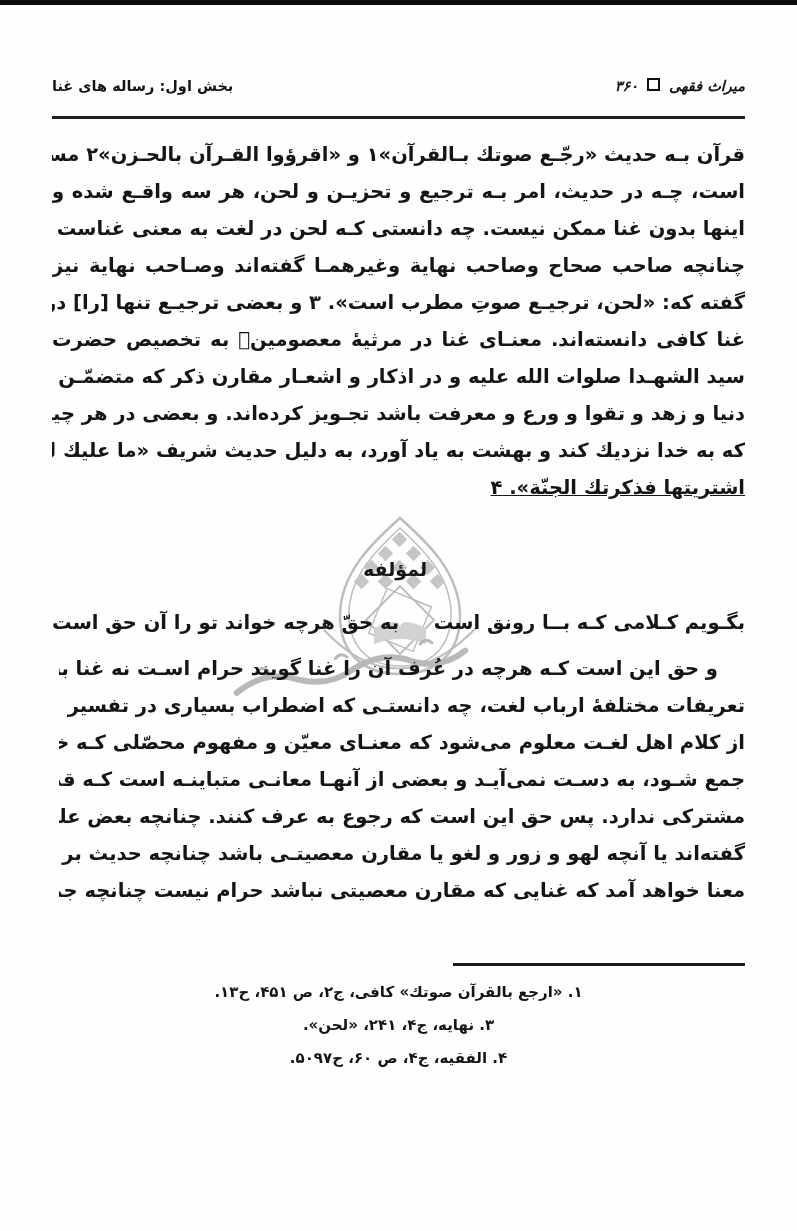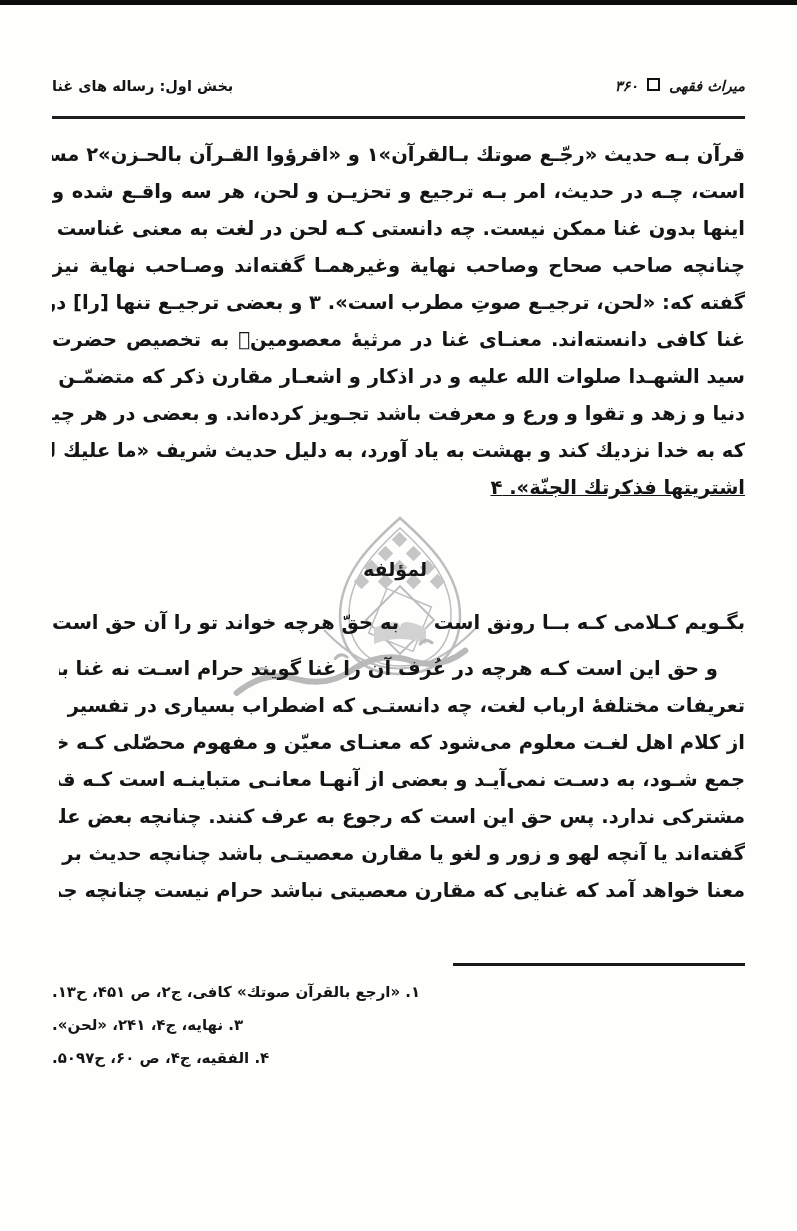--- a/index.html
+++ b/index.html
@@ -35,21 +35,21 @@
     font-size:19px;font-weight:700;z-index:2;
   }
   .poem{
     position:absolute;top:604px;left:52px;right:52px;height:37px;line-height:37px;
     display:flex;justify-content:space-between;
     font-size:19.5px;font-weight:700;z-index:2;
   }
   .poem span{white-space:nowrap;}
   .fn-rule{position:absolute;top:963px;right:52px;width:292px;height:2.5px;background:#191919;z-index:2;}
   .footnotes{position:absolute;top:976px;left:52px;right:52px;z-index:2;}
-  .fn{height:33px;line-height:33px;font-size:15px;font-weight:700;text-align:left;white-space:nowrap;overflow:hidden;}
+  .fn{height:33px;line-height:33px;font-size:15px;font-weight:700;text-align:center;white-space:nowrap;overflow:hidden;}
   .watermark{position:absolute;top:512px;left:228px;width:272px;height:190px;z-index:1;pointer-events:none;}
 </style>
 </head>
 <body>
 
 <div class="page">
 
   <div class="topbar"></div>
 
   <div class="header">

